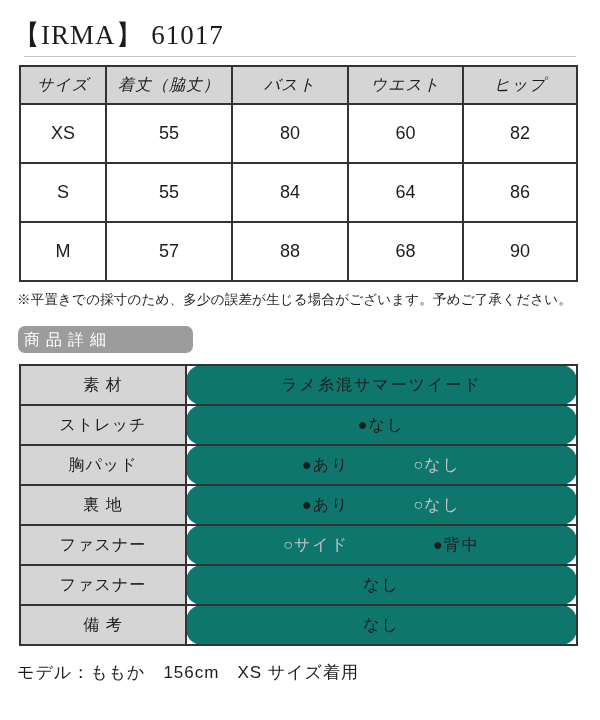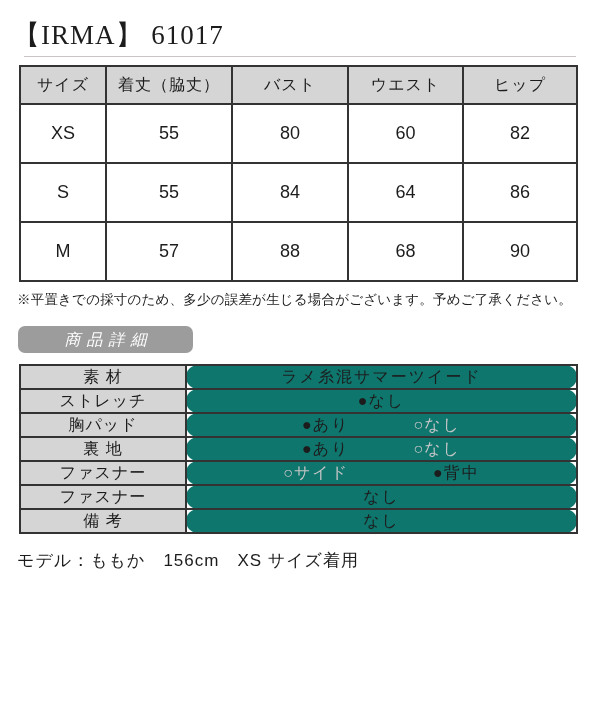--- a/index.html
+++ b/index.html
@@ -33,20 +33,21 @@
     text-align: center;
     vertical-align: middle;
     padding: 0;
   }
   .size-table th {
     background: #d5d5d5;
     height: 38px;
     font-size: 16px;
     font-weight: 400;
     letter-spacing: 1px;
+    font-style: italic;
   }
   .size-table td {
     height: 59px;
     font-size: 18px;
     background: #ffffff;
   }
   
   .note {
     margin: 9px 0 0 17px;
     font-size: 13.5px;
@@ -56,31 +57,30 @@
   .badge {
     margin-left: 18px;
     width: 175px;
     height: 27px;
     background: #9c9c9c;
     border-radius: 7px;
     color: #ffffff;
     font-size: 16px;
     letter-spacing: 6px;
     text-indent: 6px;
-    text-align: center;
+    text-align: left;
     line-height: 27px;
-    font-style: italic;
   }
   .badge-details { margin-top: 17px; }
   .badge-model   { margin-top: 20px; }
   
   .details-table { margin: 11px 0 0 19px; width: 557px; }
   .details-table th, .details-table td {
     border: 2px solid #333333;
-    height: 24px;
+    height: 40px;
     text-align: center;
     vertical-align: middle;
     padding: 0;
     font-size: 16px;
     font-weight: 400;
   }
   .details-table th {
     background: #d5d5d5;
     letter-spacing: 1px;
   }

